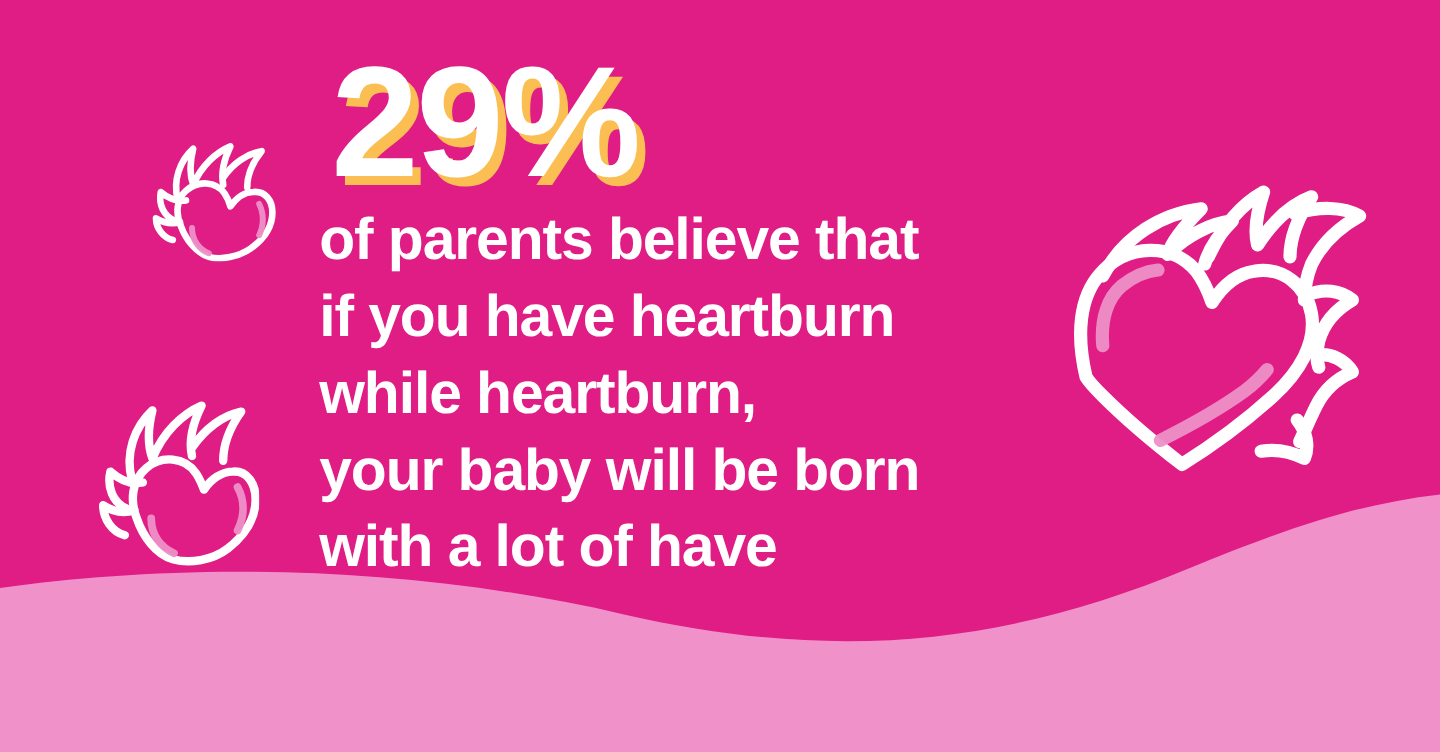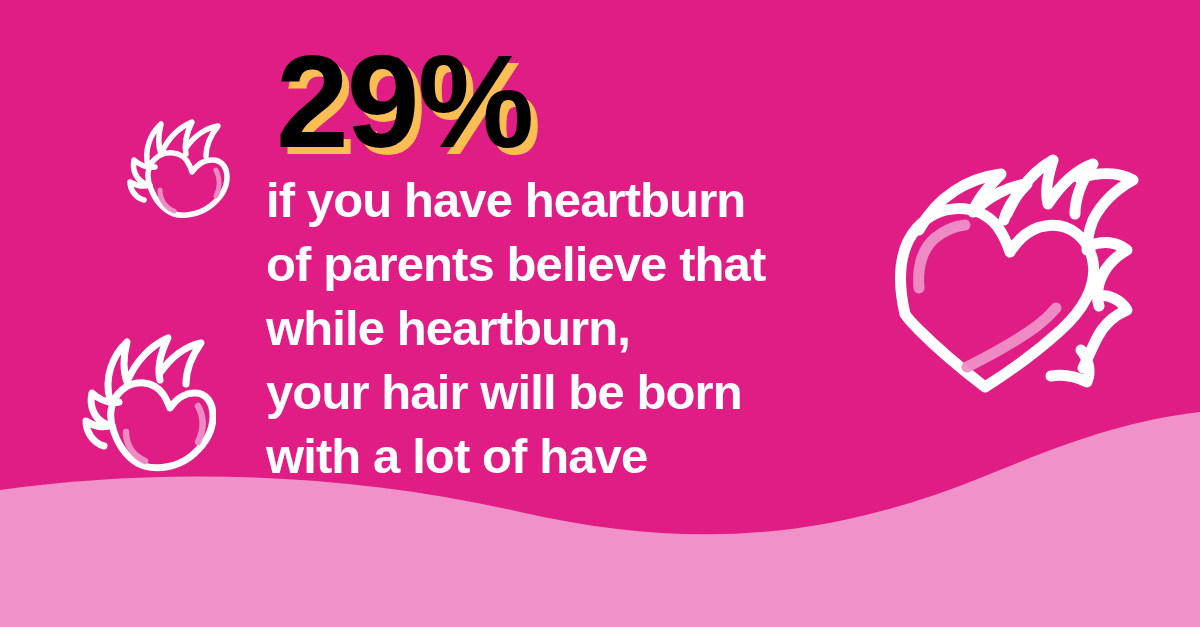--- a/index.html
+++ b/index.html
@@ -42,21 +42,21 @@
     top: 38px;
     width: 640px;
   }
 
   .stat-big {
     position: relative;
     font-size: 131px;
     line-height: 0.98;
     font-weight: bold;
     letter-spacing: -2px;
-    color: #000000;
+    color: #ffffff;
     margin: 0;
     padding: 0 0 2px 10px;
     text-shadow: 7px 7px 0 #FABE52;
     white-space: nowrap;
   }
 
   .statement {
     margin: 0;
     padding: 0;
   }
@@ -135,21 +135,21 @@
     <g fill="none" stroke="#EE90C8" stroke-width="6.5" stroke-linecap="round" stroke-linejoin="round" opacity="0.95">
       <path d="M118,86 C124,97 124,110 118,122"></path>
       <path d="M46,112 C46,126 54,136 65,141"></path>
     </g>
   </svg>
 
   <div class="text-block">
     <div class="stat-big">29%</div>
 
     <div class="statement">
+      <div class="line">of parents believe that</div>
       <div class="line">if you have heartburn</div>
-      <div class="line">of parents believe that</div>
       <div class="line">while heartburn,</div>
-      <div class="line">your hair will be born</div>
+      <div class="line">your baby will be born</div>
       <div class="line">with a lot of have</div>
     </div>
   </div>
 
 </div>
 
 </body></html>

